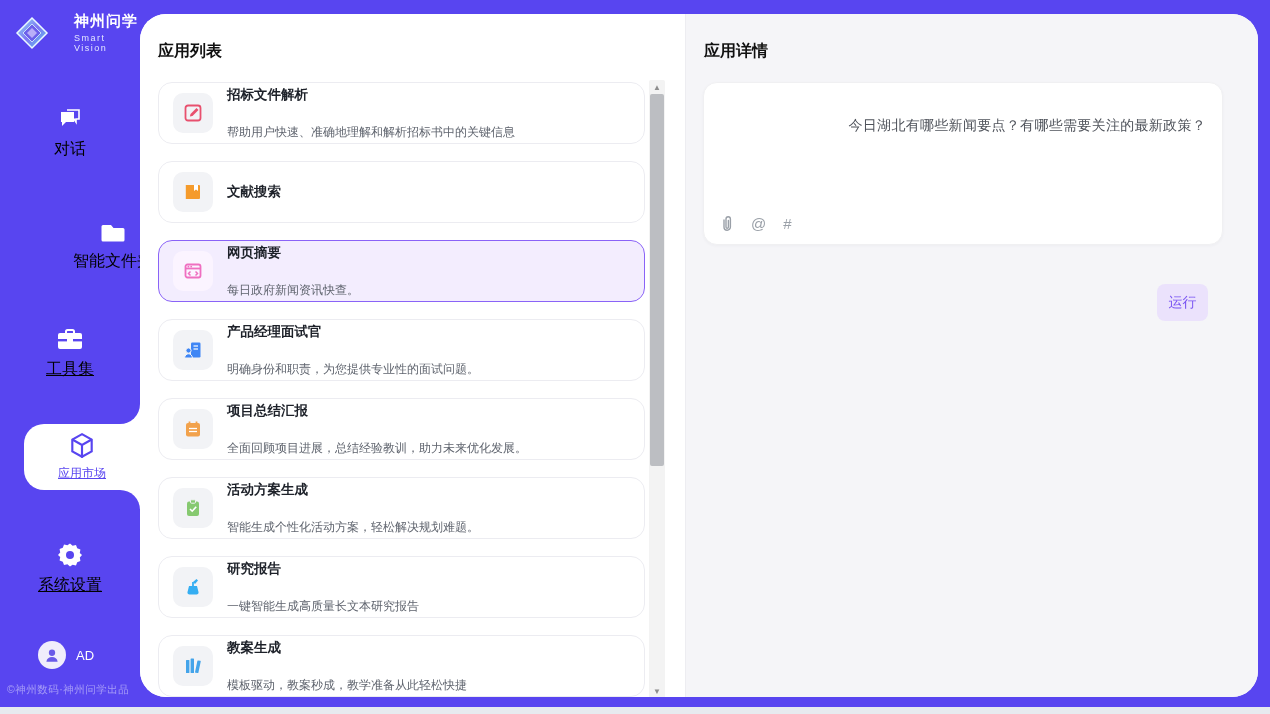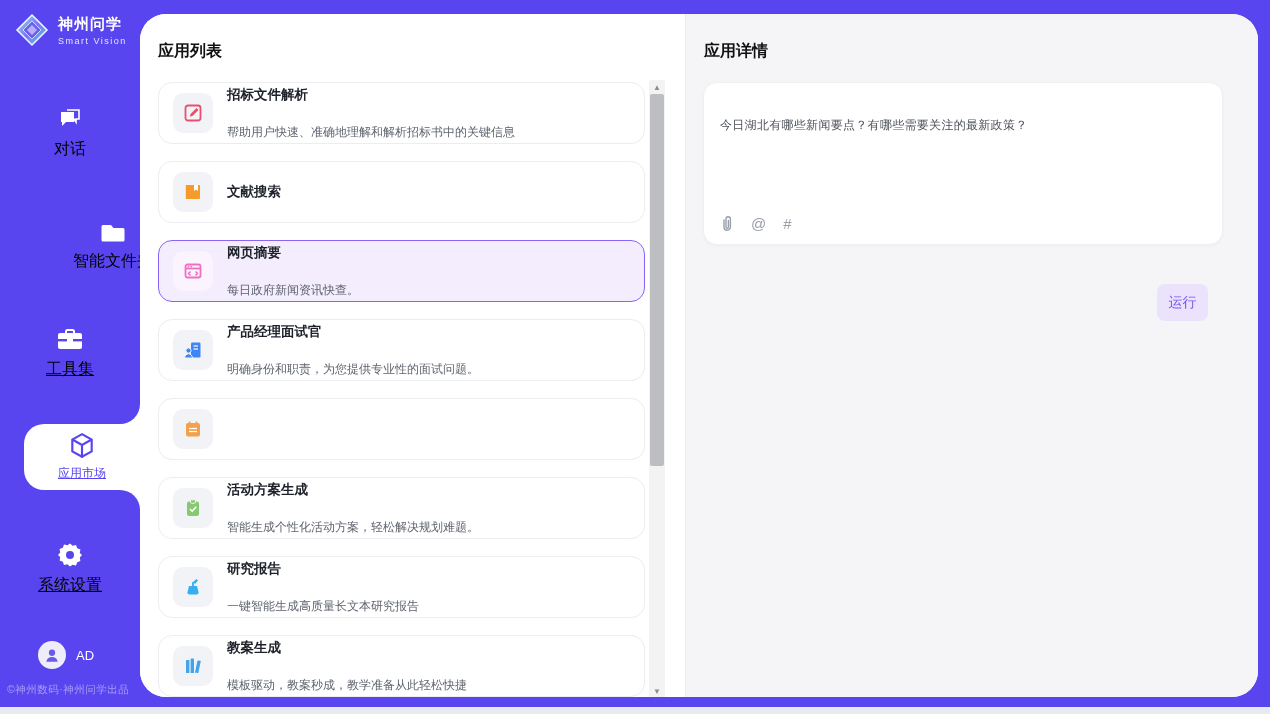--- a/index.html
+++ b/index.html
@@ -17,21 +17,21 @@
   body{
     font-family:"Liberation Sans","DejaVu Sans",sans-serif;
     background:var(--purple);
     position:relative;
   }
   
   .bottom-strip{position:absolute;left:0;bottom:0;width:100%;height:7px;background:#e7eaef;}
 
   
   .sidebar{position:absolute;left:0;top:0;width:140px;height:707px;background:var(--purple);}
-  .logo{position:absolute;top:12px;left:14px;display:flex;align-items:center;gap:8px;}
+  .logo{position:absolute;top:12px;left:14px;display:flex;align-items:center;gap:24px;}
   .logo-text .t1{color:#fff;font-size:15px;font-weight:bold;letter-spacing:1px;}
   .logo-text .t2{color:#e3e6ff;font-size:9px;letter-spacing:1.5px;margin-top:2px;}
   .nav-item{
     position:absolute;left:0;width:140px;display:flex;flex-direction:column;
     align-items:center;gap:7px;color:#fff;cursor:pointer;
   }
   .nav-item .nav-label{font-size:16px;color:#000000;}
   .nav-item.underlined .nav-label{text-decoration:underline;}
   .nav-bubble{
     position:absolute;left:24px;right:0;top:424px;height:66px;background:#fff;
@@ -83,21 +83,21 @@
     position:absolute;left:17px;top:68px;width:520px;height:163px;background:#fff;
     border:1px solid #f0f0f2;border-radius:14px;box-shadow:0 1px 3px rgba(40,40,80,0.04);
     padding:13px 16px;
   }
   .tool-tag{
     display:inline-flex;align-items:center;gap:7px;border:1px solid #e6e6ec;border-radius:8px;
     padding:7px 10px;background:#fff;
   }
   .tool-tag .tag-label{font-size:13px;color:#2c2f36;}
   .tool-tag .tag-close{color:#9aa0a8;font-size:13px;cursor:pointer;line-height:1;}
-  .query-text{margin-top:21px;font-size:12px;color:#4e525a;letter-spacing:0.3px;}
+  .query-text{margin-top:21px;font-size:14px;color:#4e525a;letter-spacing:0.3px;text-align:right;}
   .attach-row{position:absolute;left:16px;bottom:12px;display:flex;align-items:center;gap:17px;color:#9aa0a8;}
   .attach-row .glyph{font-size:15px;color:#9aa0a8;cursor:pointer;}
   .run-btn{
     position:absolute;right:50px;top:270px;width:51px;height:37px;border:none;border-radius:8px;
     background:#ebe2fc;color:#7a55f2;font-size:14px;cursor:pointer;
     font-family:"Liberation Sans","DejaVu Sans",sans-serif;
   }
   svg{display:block;}
 </style>
 </head>
@@ -260,20 +260,24 @@
       <div class="app-card">
         <span class="tile" style="color: rgb(242, 162, 76);">
           <svg width="20" height="20" viewBox="0 0 20 20">
             <rect x="3" y="4" width="14" height="13.5" rx="2" fill="currentColor"></rect>
             <line x1="6.5" y1="2.5" x2="6.5" y2="6" stroke="currentColor" stroke-width="1.8"></line>
             <line x1="13.5" y1="2.5" x2="13.5" y2="6" stroke="currentColor" stroke-width="1.8"></line>
             <line x1="6" y1="9.5" x2="14" y2="9.5" stroke="#fff" stroke-width="1.3"></line>
             <line x1="6" y1="12.5" x2="14" y2="12.5" stroke="#fff" stroke-width="1.3"></line>
           </svg>
         </span>
+        <span class="card-text">
+          <span class="card-title">项目总结汇报</span>
+          <span class="card-desc">全面回顾项目进展，总结经验教训，助力未来优化发展。</span>
+        </span>
       </div>
 
       <div class="app-card">
         <span class="tile" style="color: rgb(134, 201, 112);">
           <svg width="20" height="20" viewBox="0 0 20 20">
             <rect x="4" y="3.5" width="12" height="14.5" rx="2" fill="currentColor"></rect>
             <rect x="7.5" y="1.8" width="5" height="3.4" rx="1" fill="currentColor" stroke="#f2f3f6" stroke-width="1"></rect>
             <path d="M7 11l2.2 2.2 4-4.4" fill="none" stroke="#fff" stroke-width="1.6"></path>
           </svg>
         </span>

